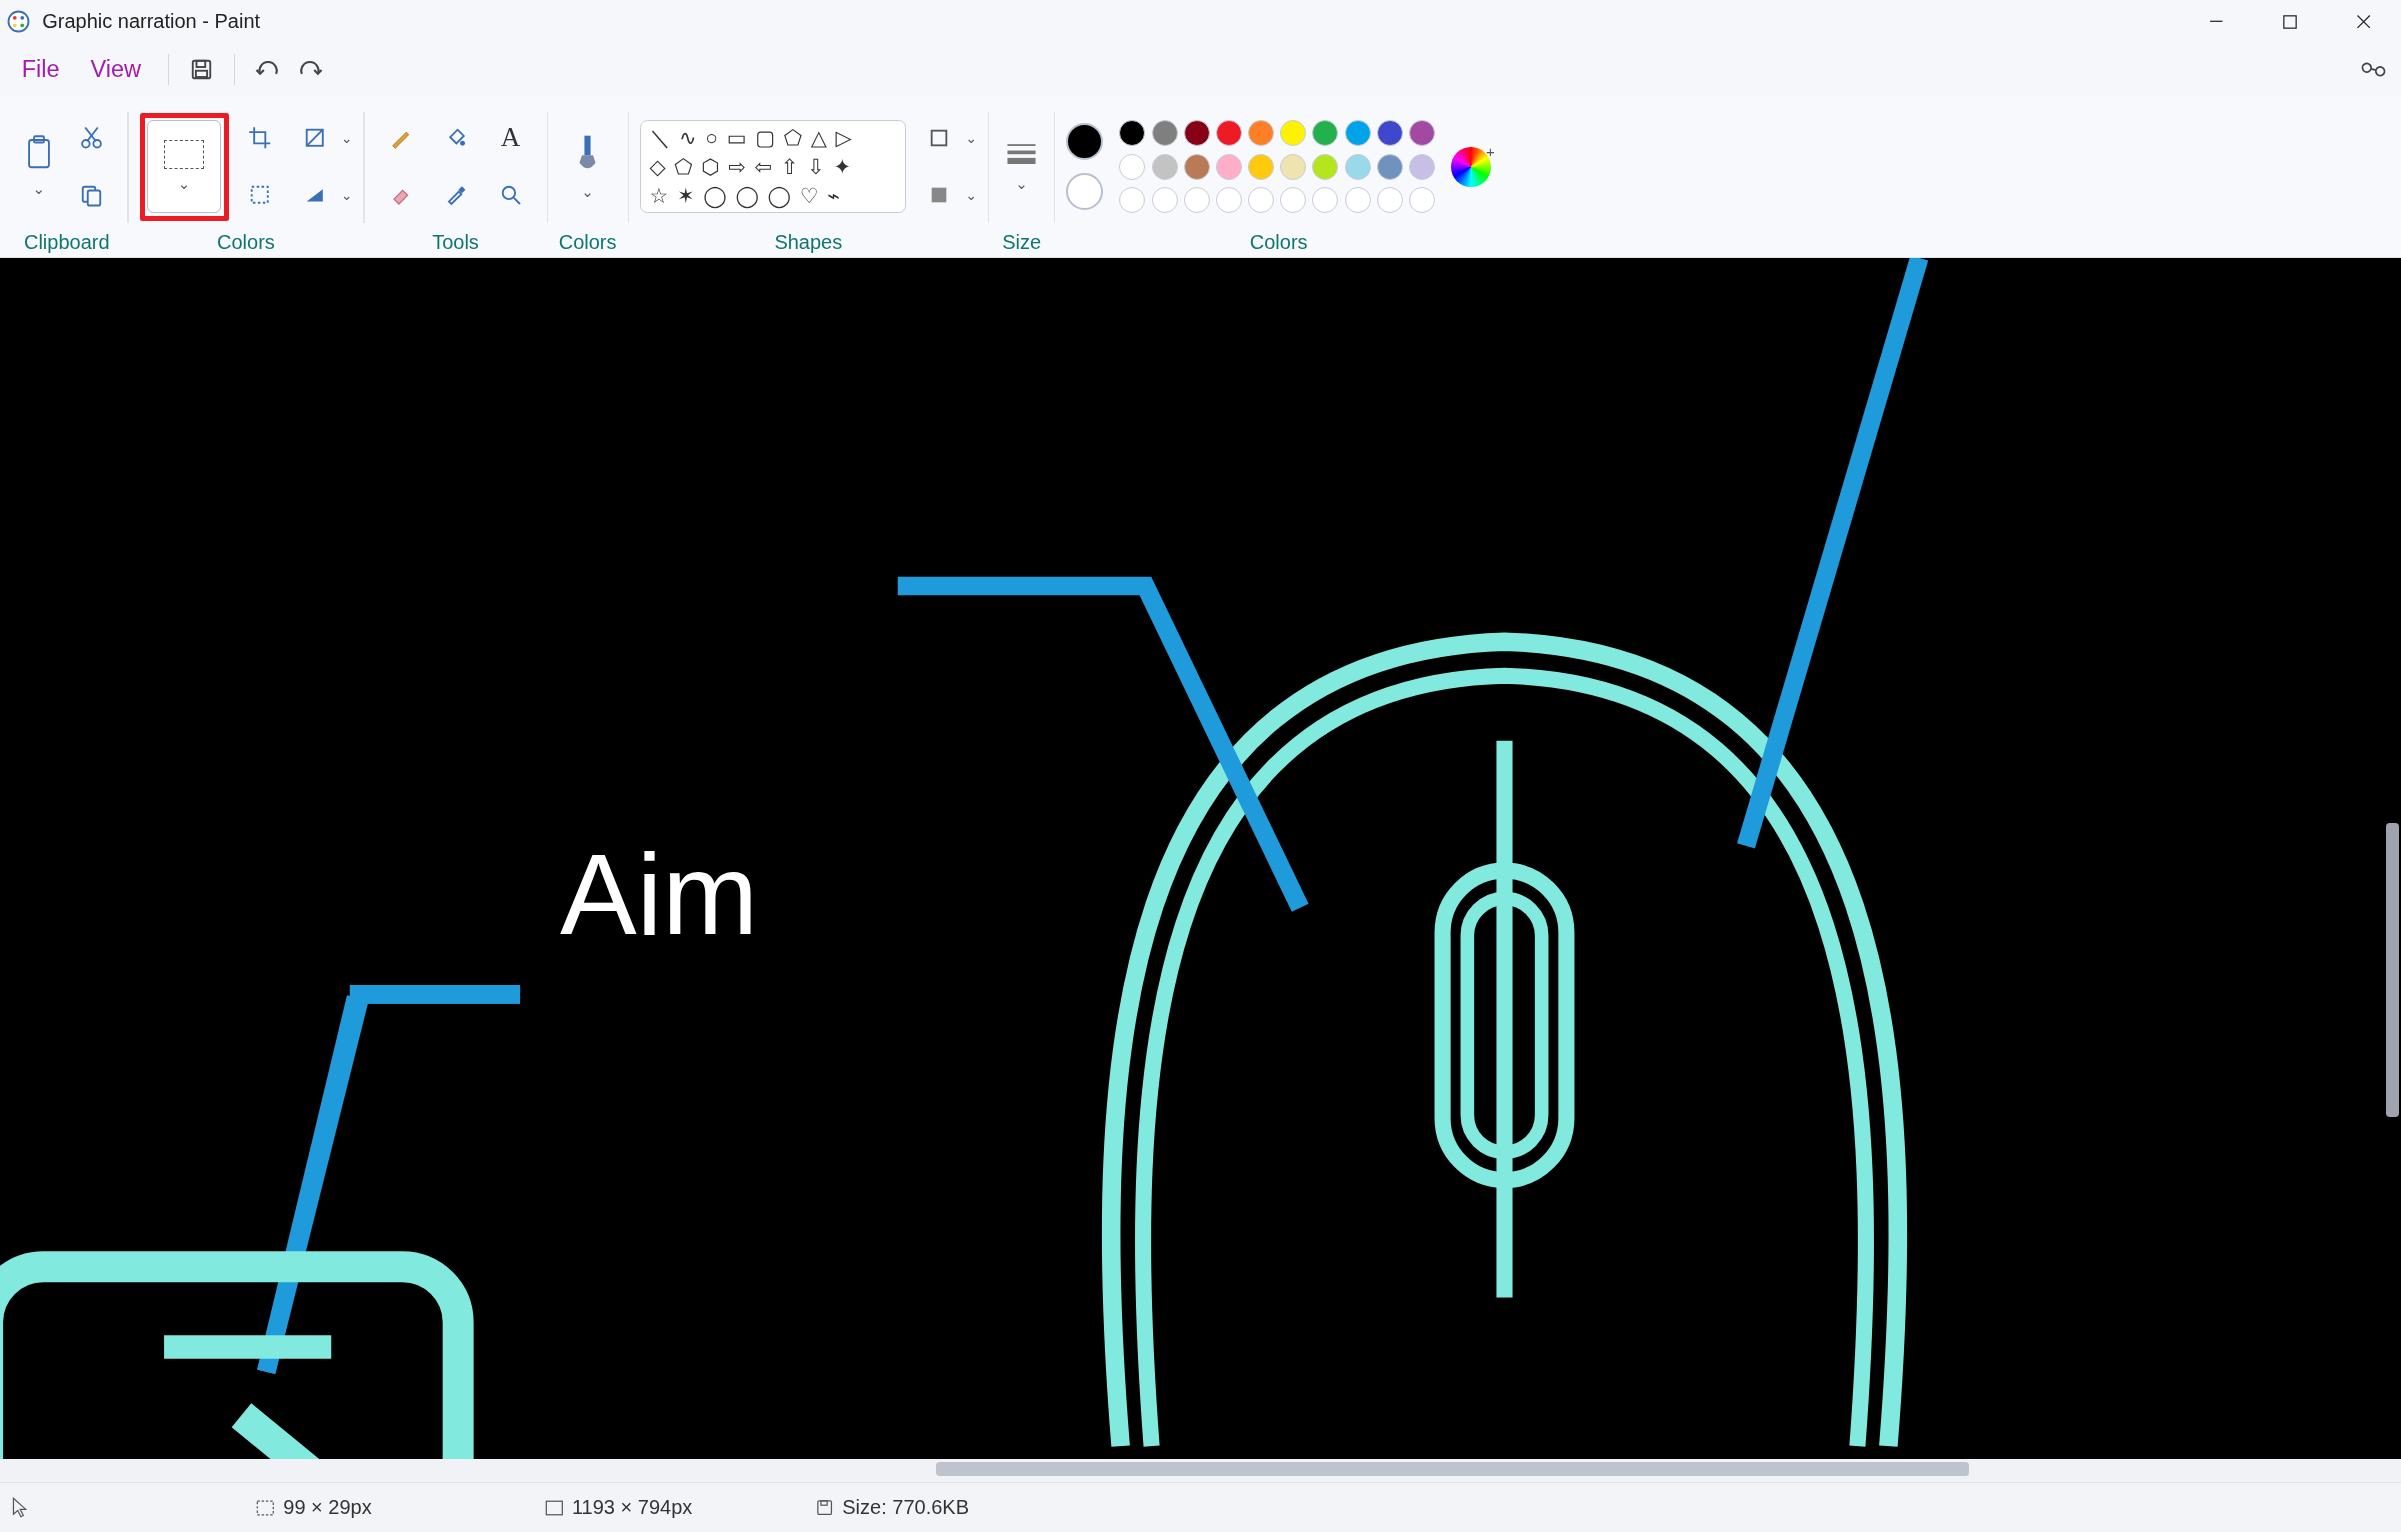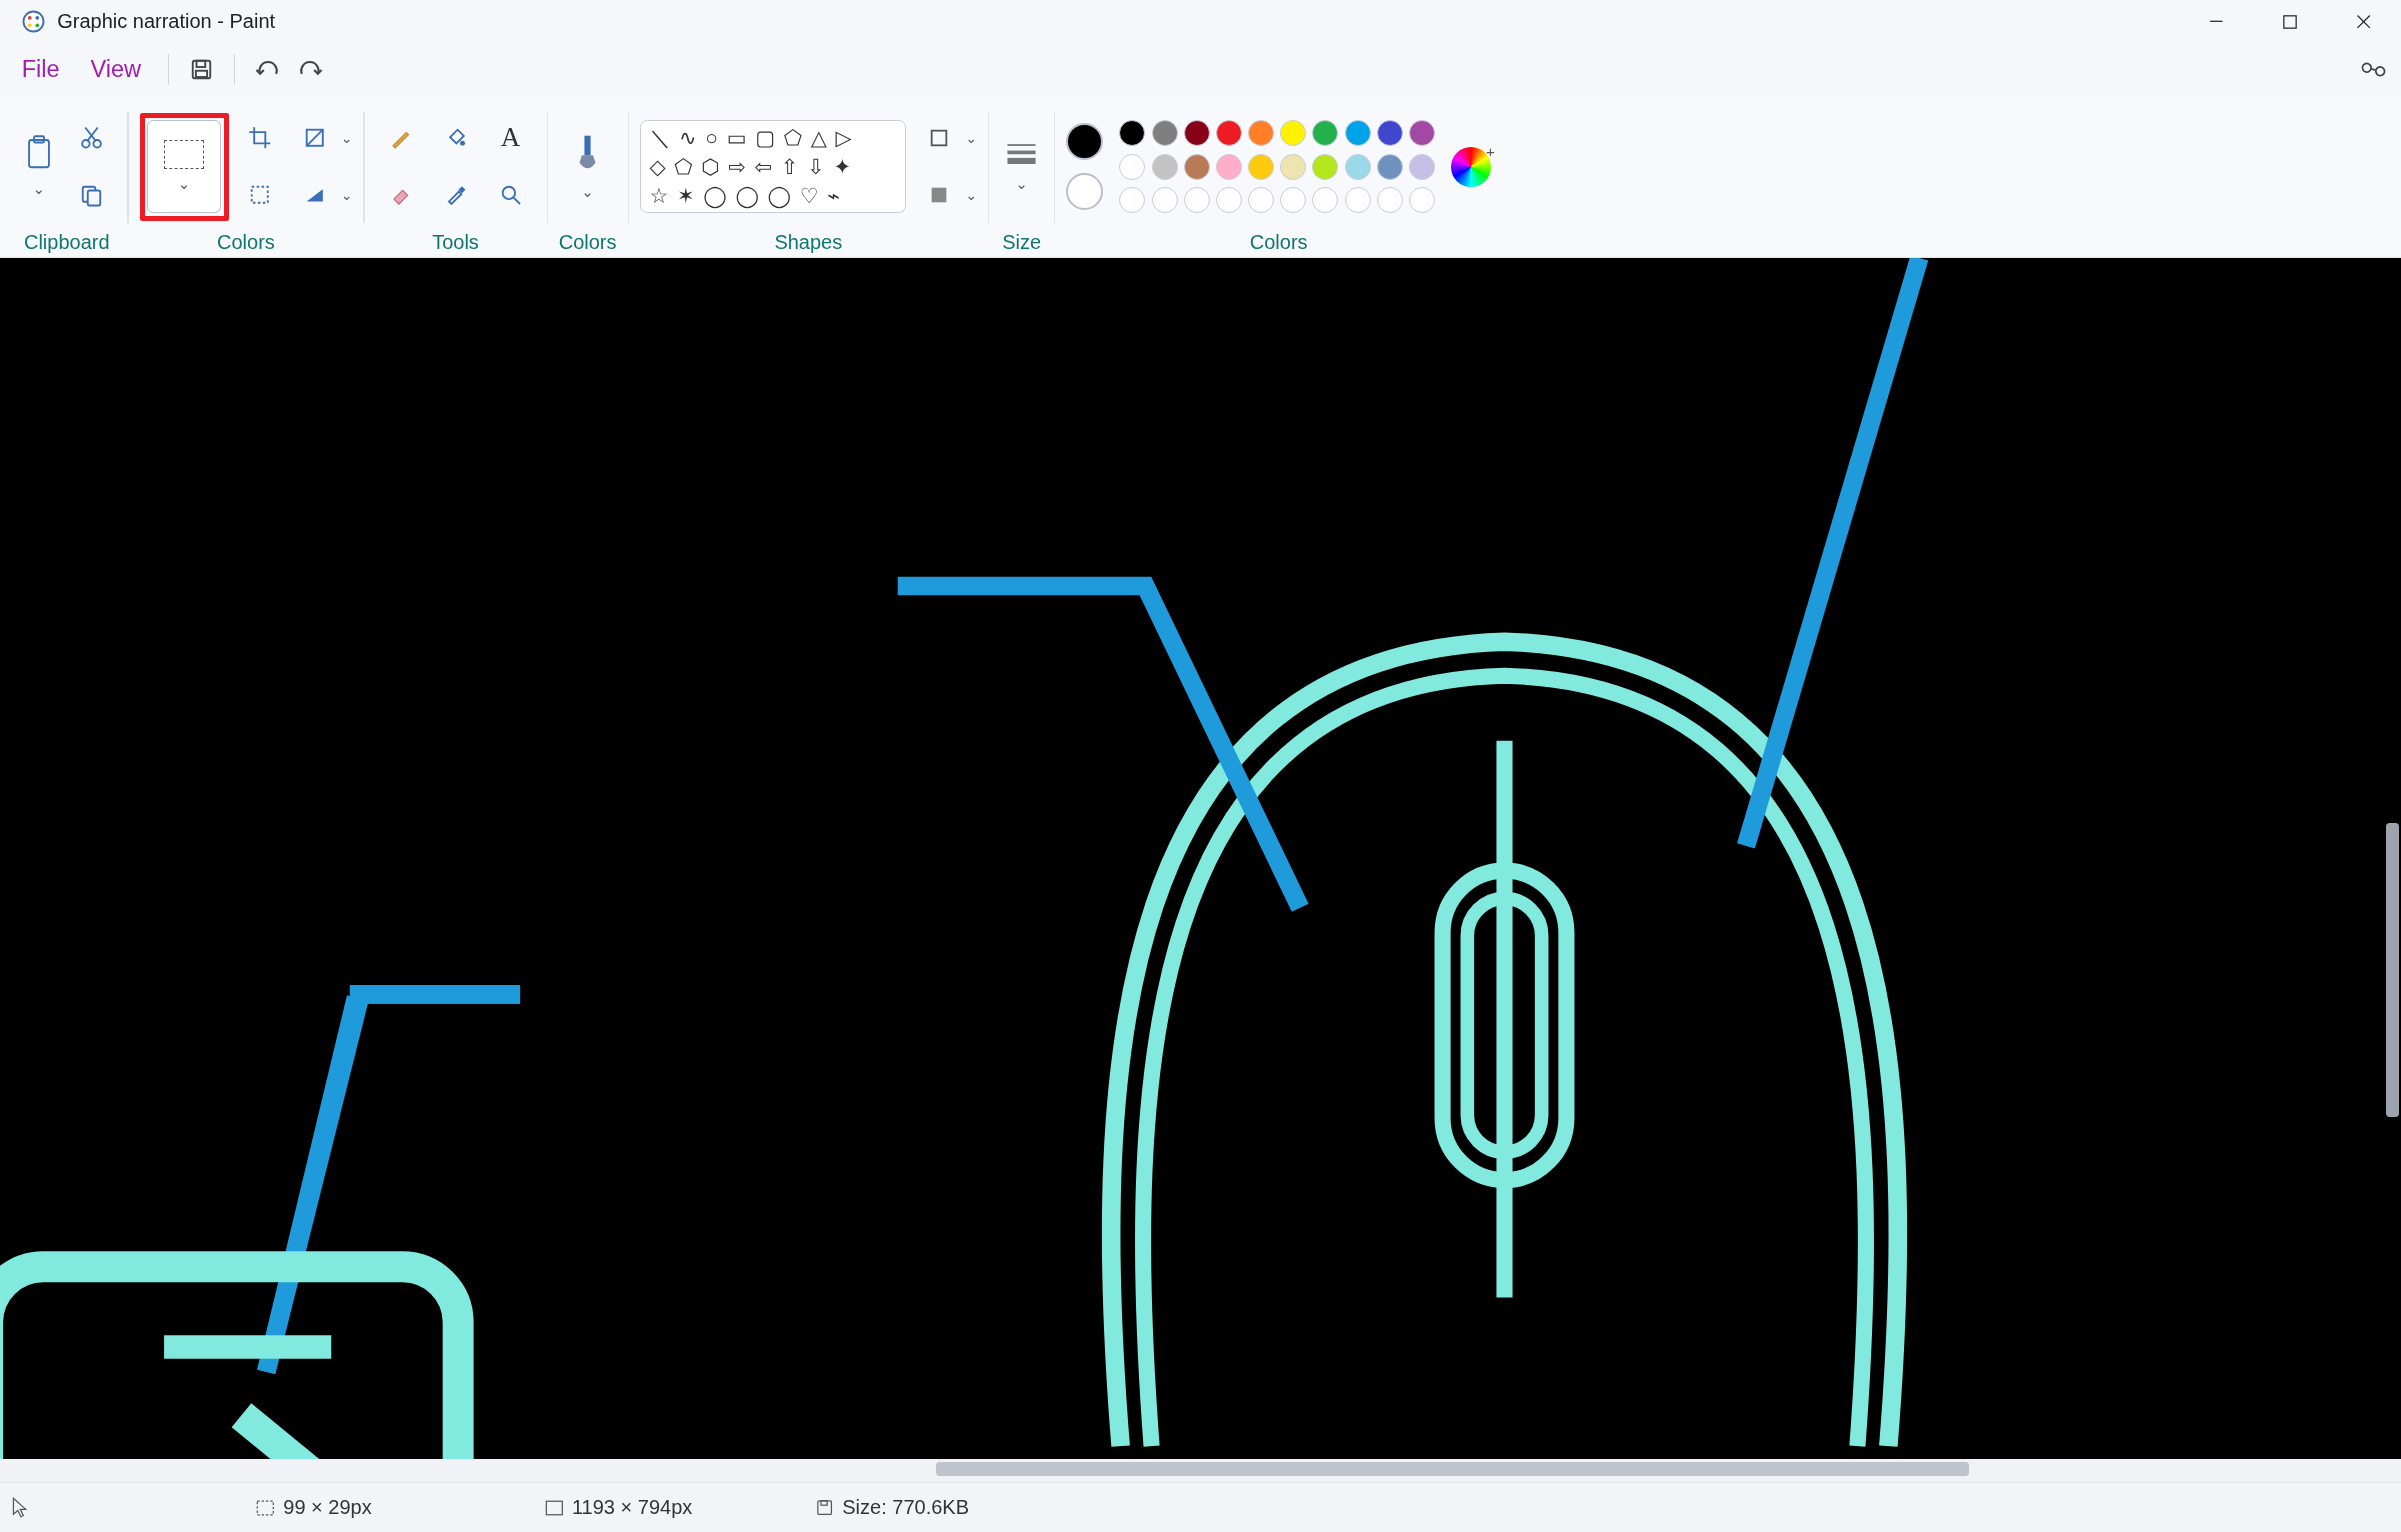--- a/index.html
+++ b/index.html
@@ -1,19 +1,19 @@
 <!DOCTYPE html>
 <html style="font-size:10px"><head>
 <meta charset="utf-8">
 <style>
 * { box-sizing: border-box; margin: 0; padding: 0; font-family: "Segoe UI", Arial, sans-serif; }
 html, body { width: 100%; height: 100%; overflow: hidden; background: #f5f7fb; }
 
 
-.titlebar { height: 43px; background: #f5f7fb; display: flex; align-items: center; padding: 0 6.2px; position: relative; margin-left: 15px; }
+.titlebar { height: 43px; background: #f5f7fb; display: flex; align-items: center; padding: 0 6.2px; position: relative; }
 .titlebar .app-icon { width: 25px; height: 25px; margin-right: 11px; display: flex; align-items: center; justify-content: center; }
 .titlebar .title-text { font-size: 20px; color: #222; }
 .titlebar .win-controls { position: absolute; right: 0; top: 0; height: 43px; display: flex; }
 .titlebar .win-btn { width: 74px; height: 43px; display: flex; align-items: center; justify-content: center; font-size: 17.3px; color: #222; }
 
 
 .menubar { height: 53px; background: #f5f7fb; display: flex; align-items: center; padding: 0 6.2px; }
 .menubar .menu-item { font-size: 23.5px; color: #a21caf; padding: 0 15.5px; }
 .menubar .vsep { width: 1.2px; height: 31px; background: #d0d6e0; margin: 0 11px; }
 .menubar .qa-btn { width: 43px; height: 43px; display: flex; align-items: center; justify-content: center; font-size: 25px; color: #444; border-radius: 5px; }
@@ -433,20 +433,21 @@
       <line x1="575" y1="1190" x2="840" y2="1190" stroke="#1f9bdc" stroke-width="30"></line>
 
       <rect x="-20" y="1630" width="760" height="600" rx="90" ry="90" fill="none" stroke="#82e9de" stroke-width="50"></rect>
       <line x1="265" y1="1760" x2="535" y2="1760" stroke="#82e9de" stroke-width="38"></line>
 
       <line x1="190" y1="1985" x2="470" y2="1985" stroke="#82e9de" stroke-width="50"></line>
 
       <polyline points="390,1870 530,1985 390,2100" fill="none" stroke="#82e9de" stroke-width="50" stroke-linejoin="round"></polyline>
     </svg>
 
+    <div class="label-text" style="left:560px; top:570px; font-size:115px;">Aim</div>
 
     <div class="vscroll">
       <div class="vscroll-thumb"></div>
     </div>
   </div>
   <div class="hscroll">
     <div class="hscroll-thumb"></div>
   </div>
 </div>
 

